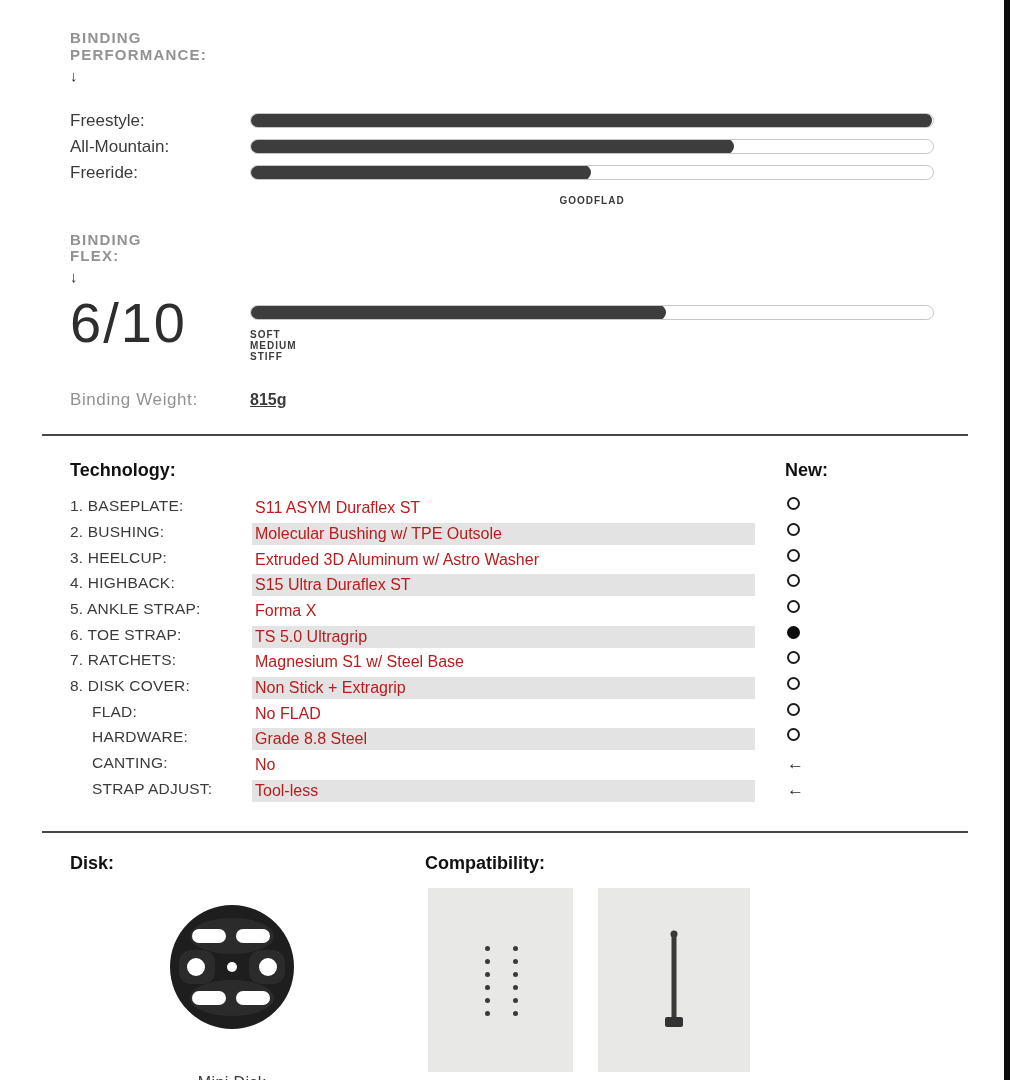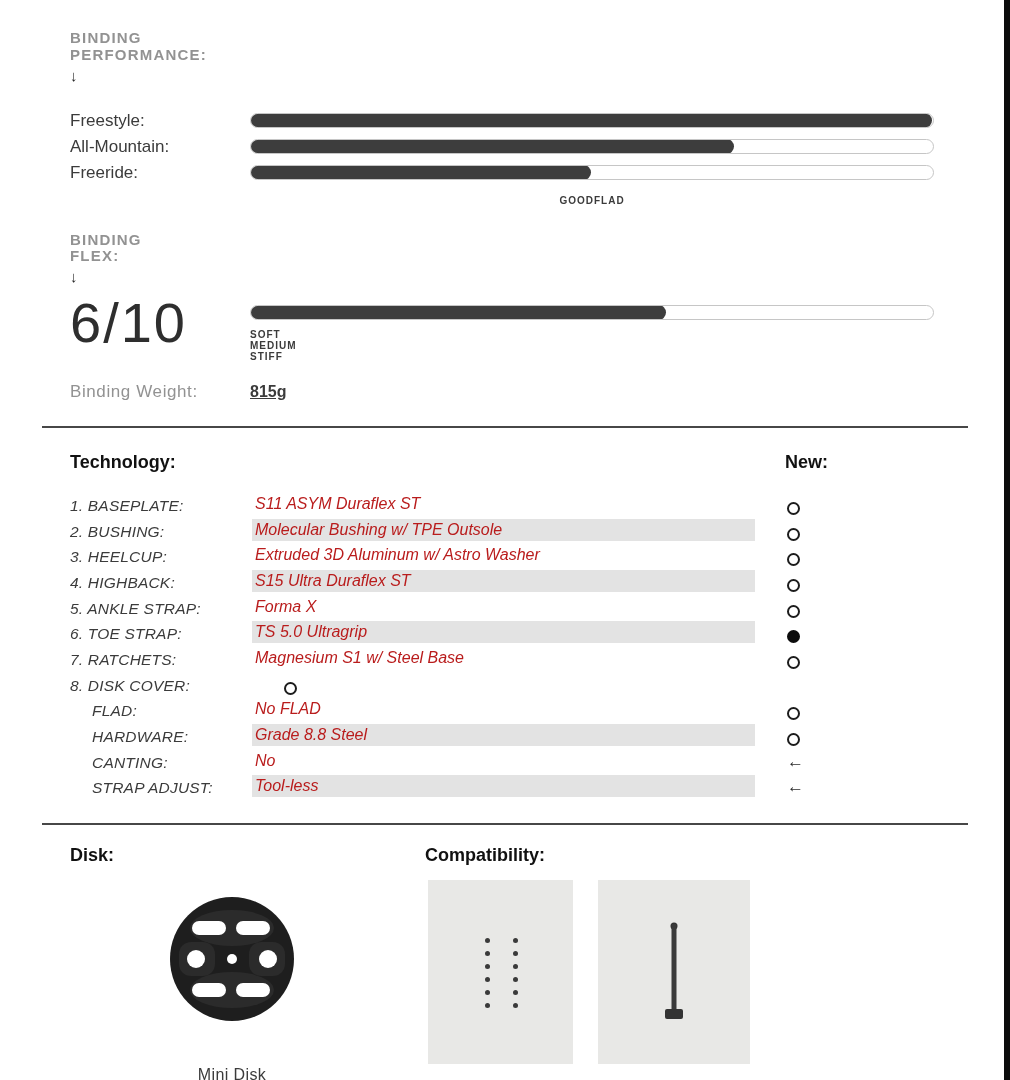--- a/index.html
+++ b/index.html
@@ -24,31 +24,31 @@
   .scale-row { display:flex; justify-content:center; margin-left:180px; margin-top:9px;
     font-size:10px; letter-spacing:1px; color:#3b3b3b; font-weight:bold; }
 
   
   .flex-section { margin-top:26px; }
   .flex-body { display:flex; margin-top:2px; }
   .flex-rating { width:180px; font-size:56px; font-weight:400; color:#2e2e2e; letter-spacing:2px;
     line-height:1; margin-top:8px; }
   .flex-barcol { flex:1; margin-top:18px; }
 
-  .weight-row { display:flex; margin-top:20px; align-items:baseline; }
+  .weight-row { display:flex; margin-top:28px; align-items:baseline; }
   .weight-label { width:180px; color:#929292; font-size:17px; letter-spacing:0.6px; }
   .weight-value { font-size:16px; color:#3b3b3b; font-weight:bold;text-decoration:underline; }
 
   .divider { height:2px; background:#474747; margin:24px -34px 0 -28px; }
 
   
   .tech-header { display:flex; margin-top:24px; font-size:18px; font-weight:bold; color:#111; }
   .tech-header .spacer { width:715px; }
   .tech-rows { margin-top:16px; }
-  .tech-row { display:flex; align-items:flex-end; height:25.7px;font-style:italic; }
+  .tech-row { display:flex; align-items:flex-start; height:25.7px; }
   .tech-label { width:182px; font-size:15.5px; color:#3b3b3b; letter-spacing:0.2px; }
   .tech-label.indent { padding-left:22px; }
   .tech-value { width:503px; font-size:16px; color:#b91c1c; padding:2px 0 2px 3px; }
   .tech-row.shaded .tech-value { background:#e3e3e3; }
   .tech-marker { margin-left:32px; width:20px; display:flex; align-items:center; }
   .circle { width:13px; height:13px; border:2px solid #1c1c1c; border-radius:50%; background:#fff; }
   .circle.filled { background:#0d0d0d; border-color:#0d0d0d; }
   .arrow-marker { font-size:17px; color:#2b2b2b; }
 
   
@@ -194,20 +194,21 @@
         </div>
         <div class="tech-row">
           <div class="tech-label">7. RATCHETS:</div>
           <div class="tech-value">Magnesium S1 w/ Steel Base</div>
           <div class="tech-marker">
               <span class="circle"></span>
             </div>
         </div>
         <div class="tech-row shaded">
           <div class="tech-label">8. DISK COVER:</div>
+          <div class="tech-value">Non Stick + Extragrip</div>
           <div class="tech-marker">
               <span class="circle"></span>
             </div>
         </div>
         <div class="tech-row">
           <div class="tech-label indent">FLAD:</div>
           <div class="tech-value">No FLAD</div>
           <div class="tech-marker">
               <span class="circle"></span>
             </div>

